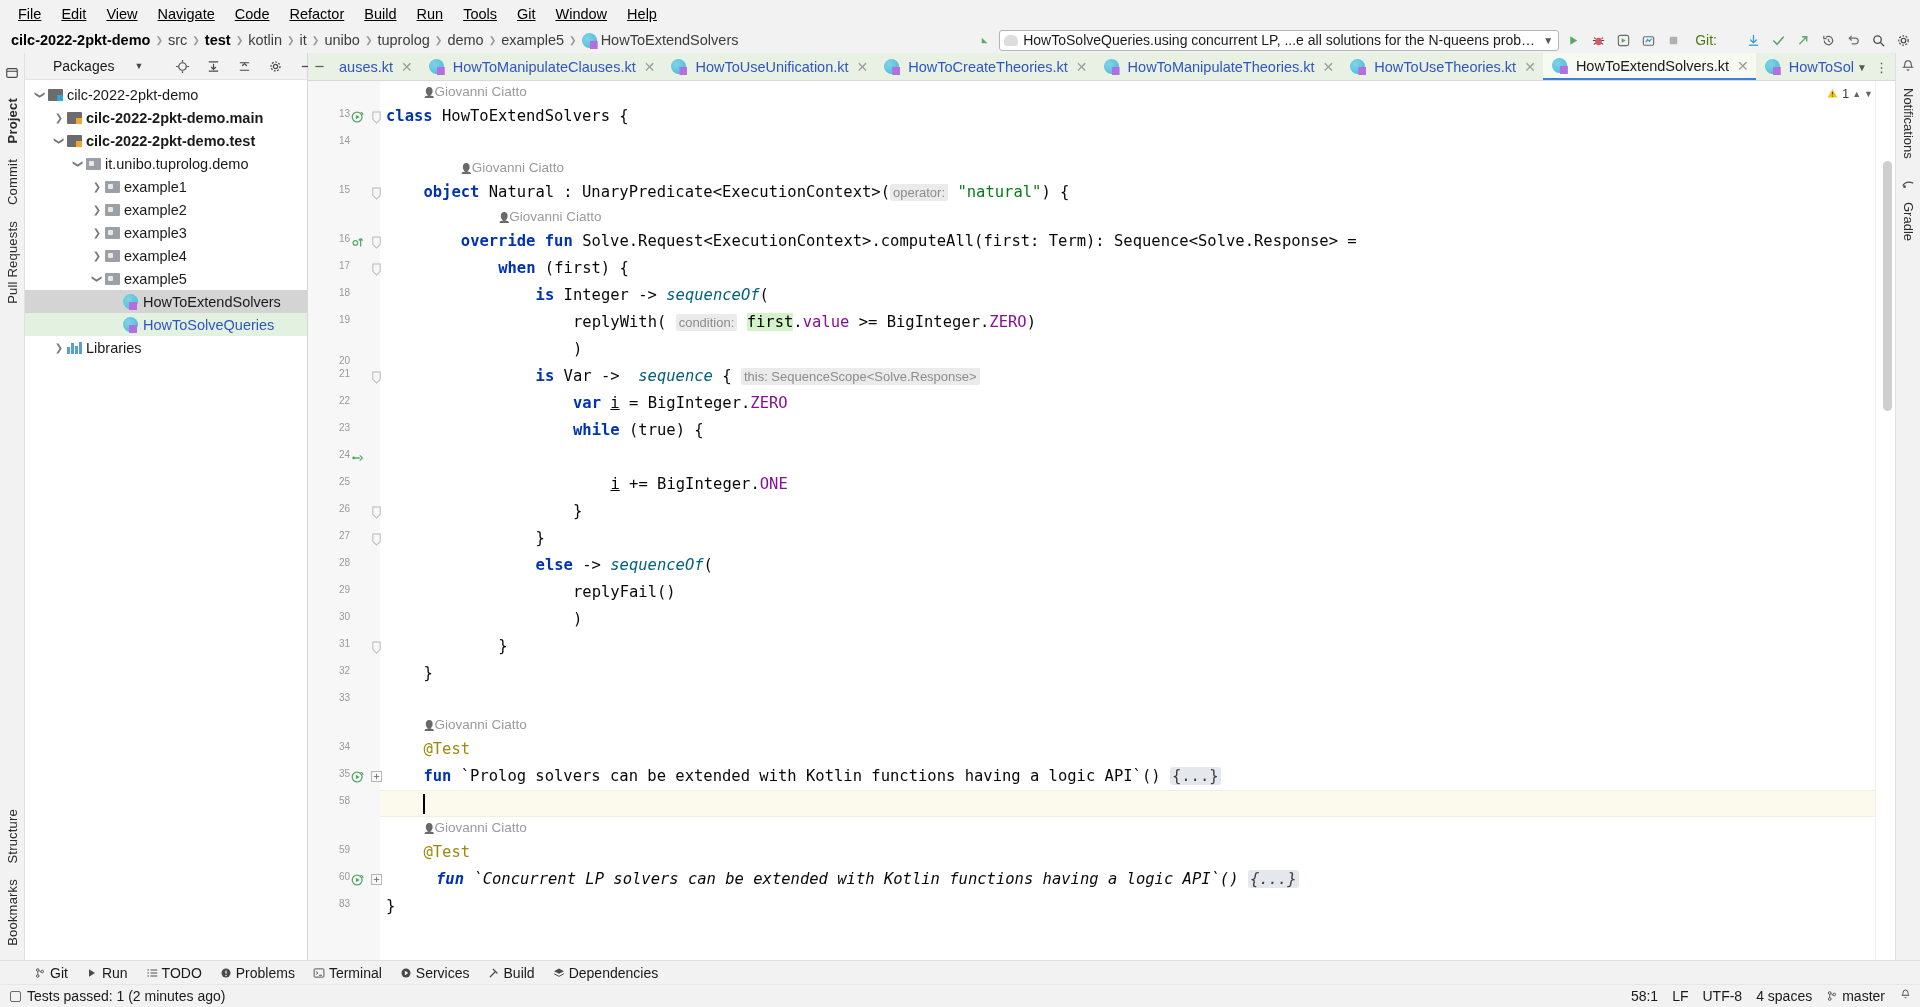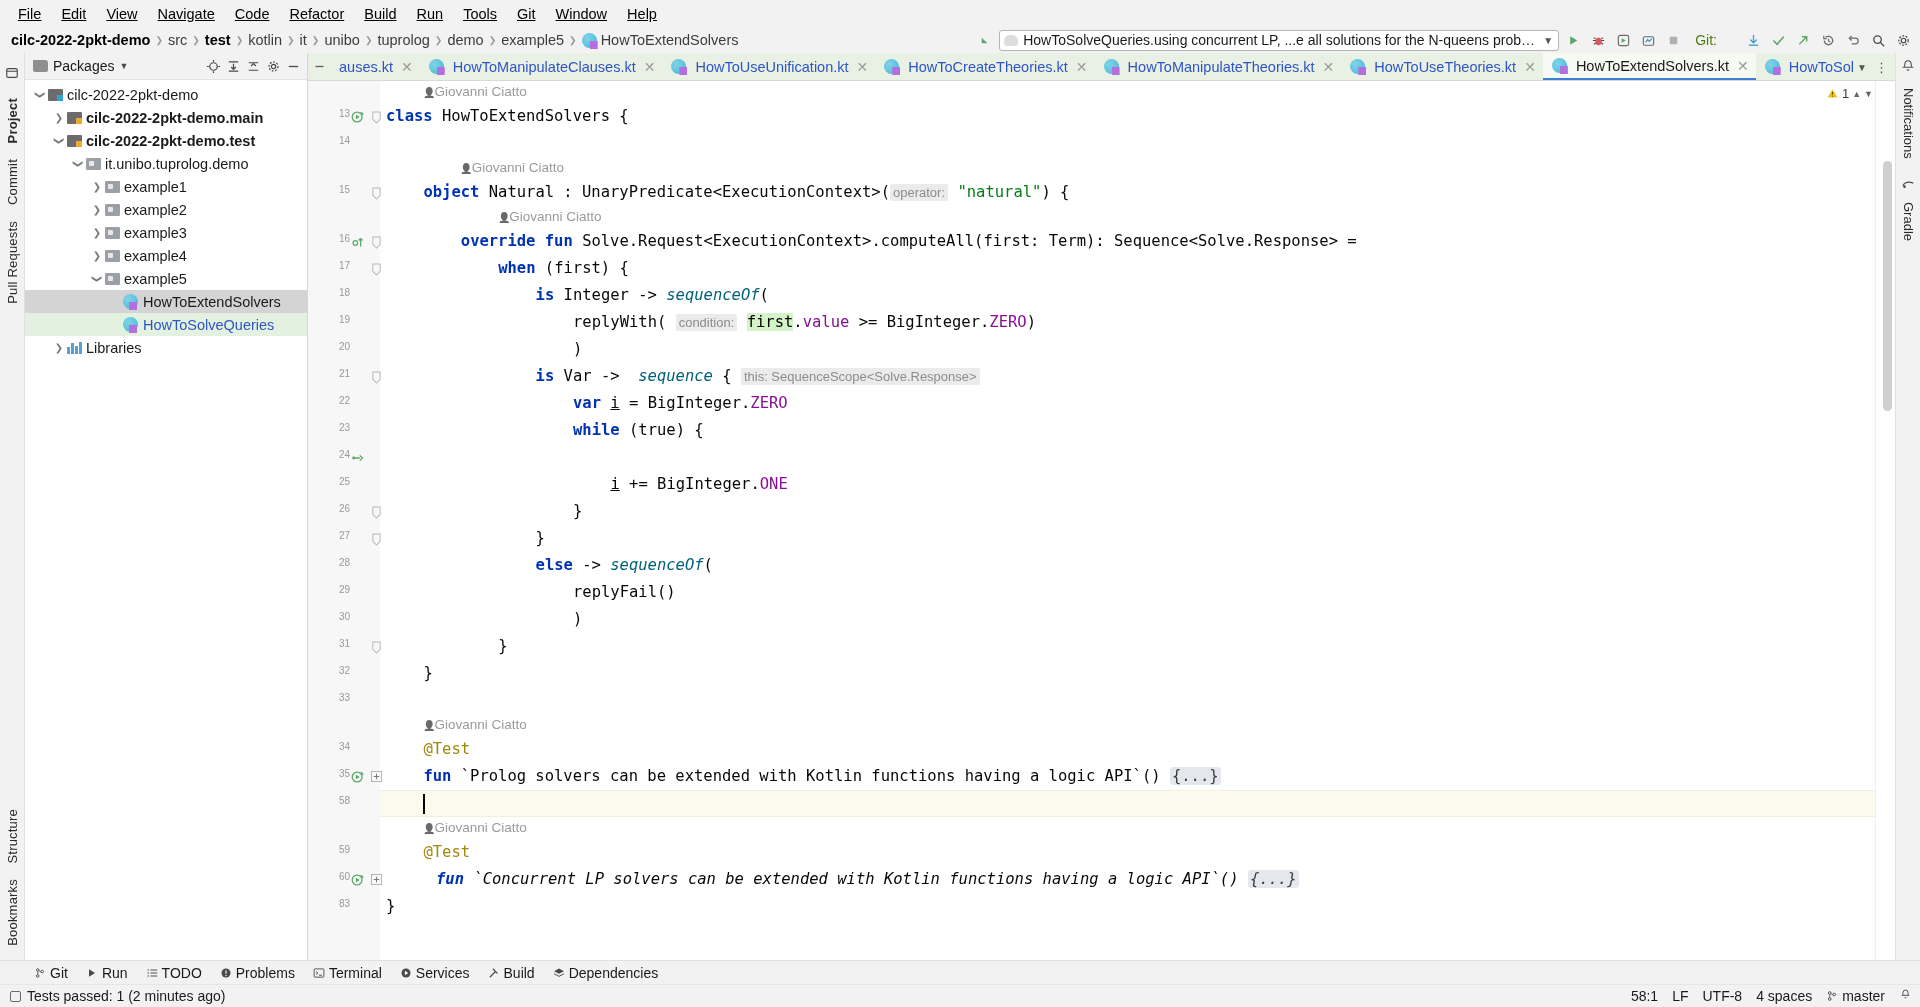--- a/index.html
+++ b/index.html
@@ -83,21 +83,21 @@
   .rail .vtext.sel { font-weight:600; }
   .rail .ico { margin: 7px 0; color:#4a4a4a; }
   .rail-bottom{ position:absolute; bottom:6px; left:0; width:25px; display:flex; flex-direction:column; align-items:center;}
 
   
   .project {
     width: 283px; flex:0 0 283px; background:#fff; display:flex; flex-direction:column;
     border-right:1px solid #d6d6d6;
   }
   .proj-head{
-    height:27px; display:flex; align-items:center; gap:1px; padding:0 4px 0 8px;
+    height:27px; display:flex; align-items:center; gap:16px; padding:0 4px 0 8px;
     background:#f2f2f2; border-bottom:1px solid #e3e3e3; flex:0 0 27px;
   }
   .proj-head .title{ font-size:14px; color:#1a1a1a; margin-left:4px; }
   .proj-head .spacer{ flex:1; }
   .proj-head .hi{ width:19px;height:19px;display:flex;align-items:center;justify-content:center;color:#4a4a4a;}
   .folder-ico{
     width:15px;height:12px;background:#8f8f8f;border-radius:1px 3px 2px 2px; display:inline-block;
     position:relative;
   }
   .tree { flex:1 1 auto; overflow:hidden; padding-top:3px; font-size:14.5px; }
@@ -573,21 +573,21 @@
               </svg></div>
             <div class="foldmark" style="top: 155px; left: 63px;"><svg width="11" height="13" viewBox="0 0 12 14">
                 <path d="M2 1h8v8l-4 4-4-4z" fill="none" stroke="#b8b8b8" stroke-width="1.1"></path>
               </svg></div>
             <div class="lnum" style="top: 179px;">17</div>
             <div class="foldmark" style="top: 182px; left: 63px;"><svg width="11" height="13" viewBox="0 0 12 14">
                 <path d="M2 1h8v8l-4 4-4-4z" fill="none" stroke="#b8b8b8" stroke-width="1.1"></path>
               </svg></div>
             <div class="lnum" style="top: 206px;">18</div>
             <div class="lnum" style="top: 233px;">19</div>
-            <div class="lnum" style="top: 260px;">20</div>
+            <div class="lnum" style="top: 274px;">20</div>
             <div class="lnum" style="top: 287px;">21</div>
             <div class="foldmark" style="top: 290px; left: 63px;"><svg width="11" height="13" viewBox="0 0 12 14">
                 <path d="M2 1h8v8l-4 4-4-4z" fill="none" stroke="#b8b8b8" stroke-width="1.1"></path>
               </svg></div>
             <div class="lnum" style="top: 314px;">22</div>
             <div class="lnum" style="top: 341px;">23</div>
             <div class="lnum" style="top: 368px;">24</div>
             <div class="gicon-run" style="top: 370px;"><svg width="14" height="14" viewBox="0 0 16 16">
                 <path d="M3 8h7M10 5l3 3-3 3" stroke="#59a869" stroke-width="1.5" fill="none"></path>
                 <circle cx="3" cy="8" r="1.6" fill="#59a869"></circle>

